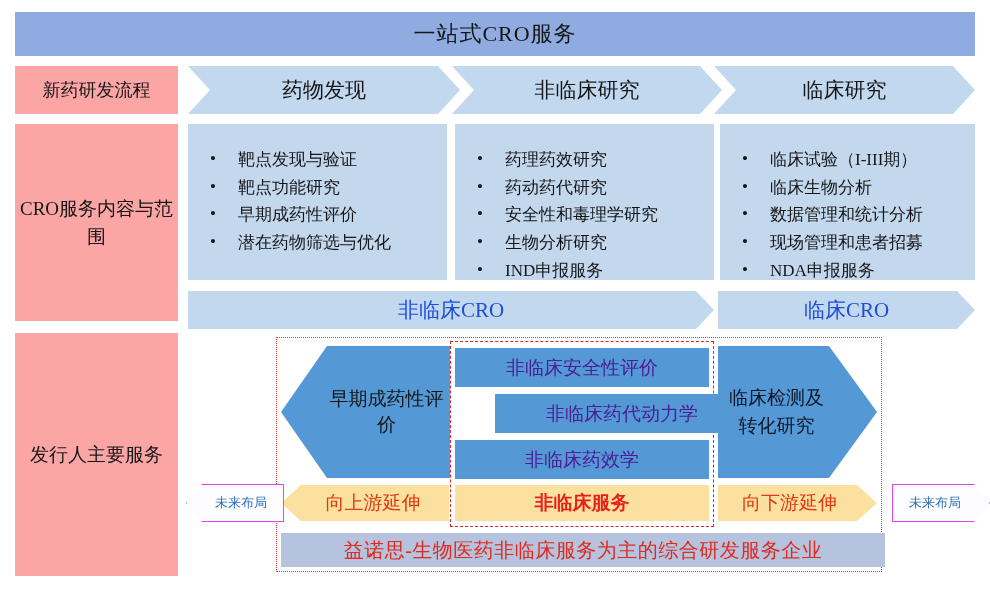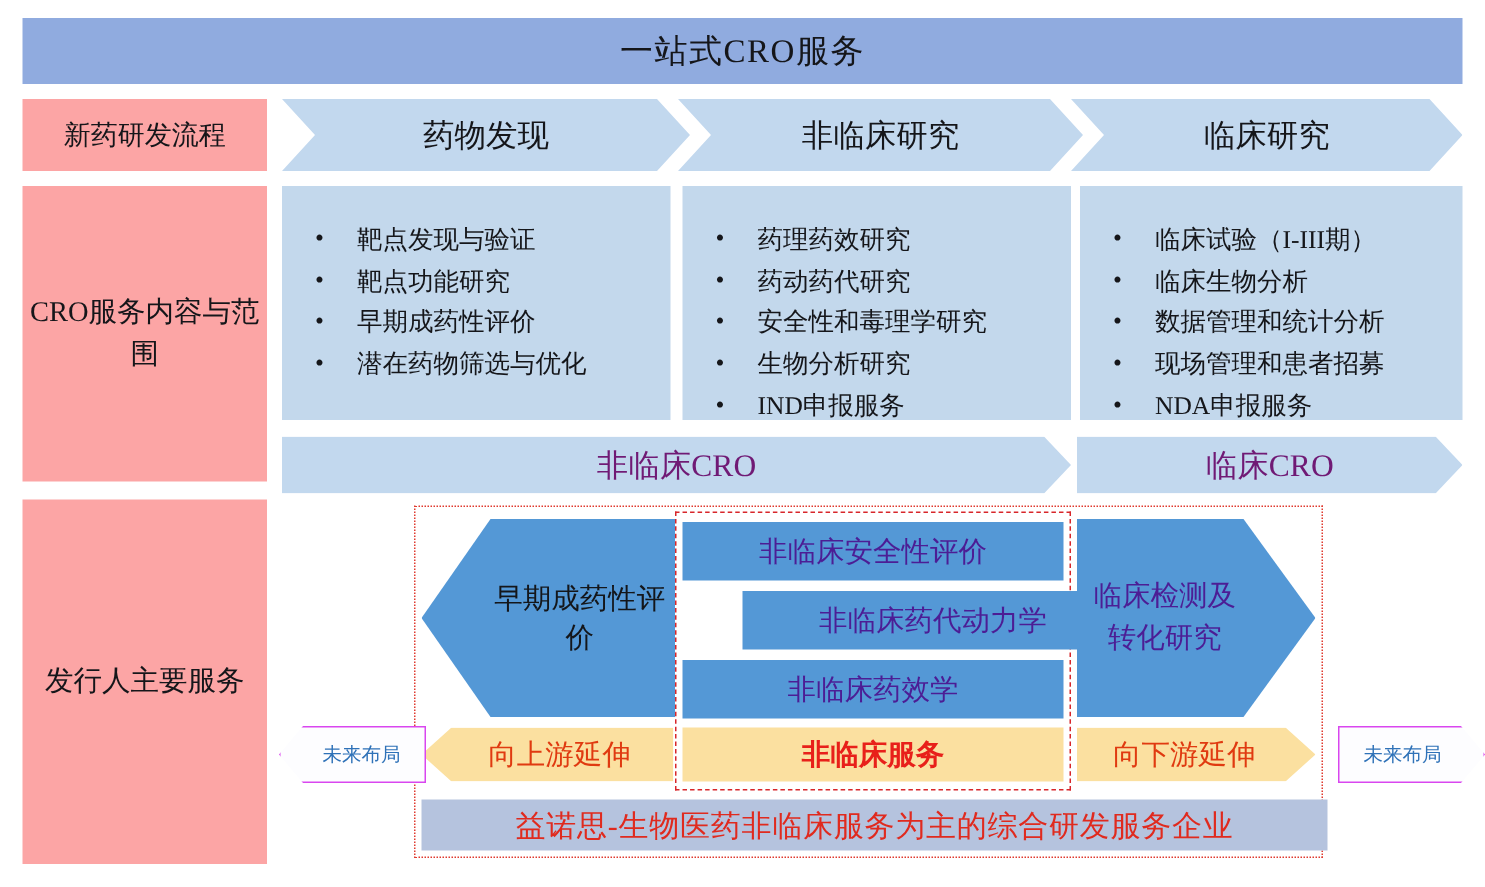--- a/index.html
+++ b/index.html
@@ -89,21 +89,21 @@
     content: "\2022";
     position: absolute;
     left: 10px;
     top: -1px;
     font-size: 17px;
   }
 
   
   .cro-band {
     background: #c2d8ee;
-    color: #701a75;
+    color: #1d4ed8;
     font-size: 21px;
     height: 38px;
     top: 291px;
     clip-path: polygon(0 0, calc(100% - 18px) 0, 100% 50%, calc(100% - 18px) 100%, 0 100%);
   }
   #band-nonclin  { left: 188px; width: 526px; }
   #band-clinical { left: 718px; width: 257px; }
 
   
   #outer-dotted {
@@ -141,21 +141,21 @@
   }
   #mid-bar-0 { top: 348px; }
   #mid-bar-1 { top: 394px; margin-left: 40px; }
   #mid-bar-2 { top: 440px; }
 
   
   #arrow-clinical {
     left: 718px; top: 346px;
     width: 159px; height: 132px;
     background: #5498d6;
-    color: #4c1d95;
+    color: #0f172a;
     font-size: 19px;
     line-height: 1.45;
     clip-path: polygon(0 0, calc(100% - 48px) 0, 100% 50%, calc(100% - 48px) 100%, 0 100%);
     padding-right: 42px;
   }
 
   
   .yellow {
     background: #fbe0a0;
     top: 485px;

